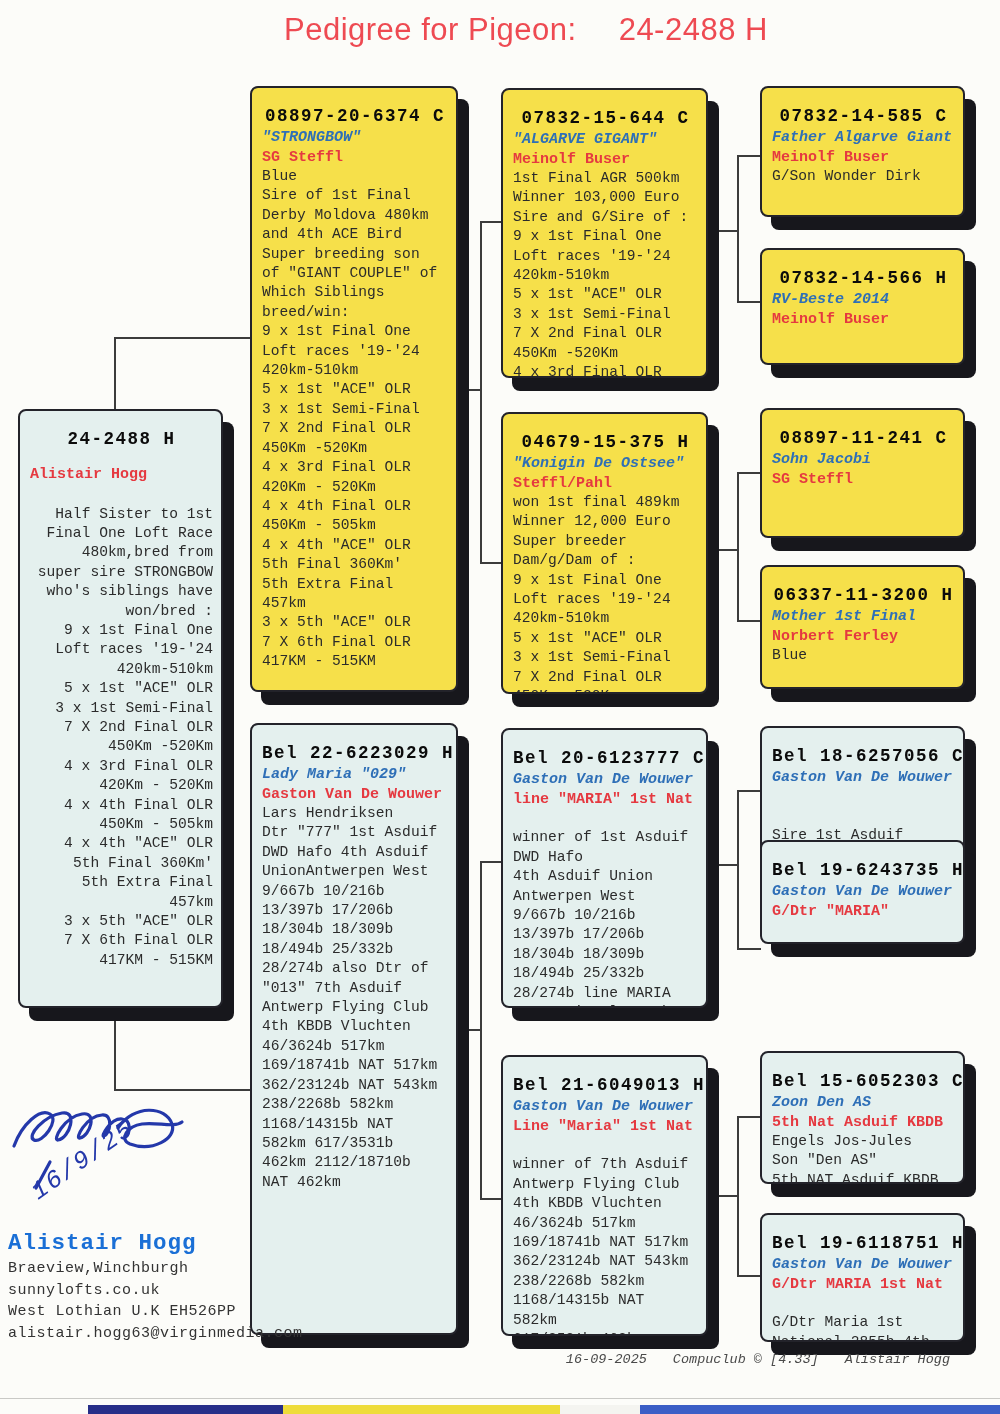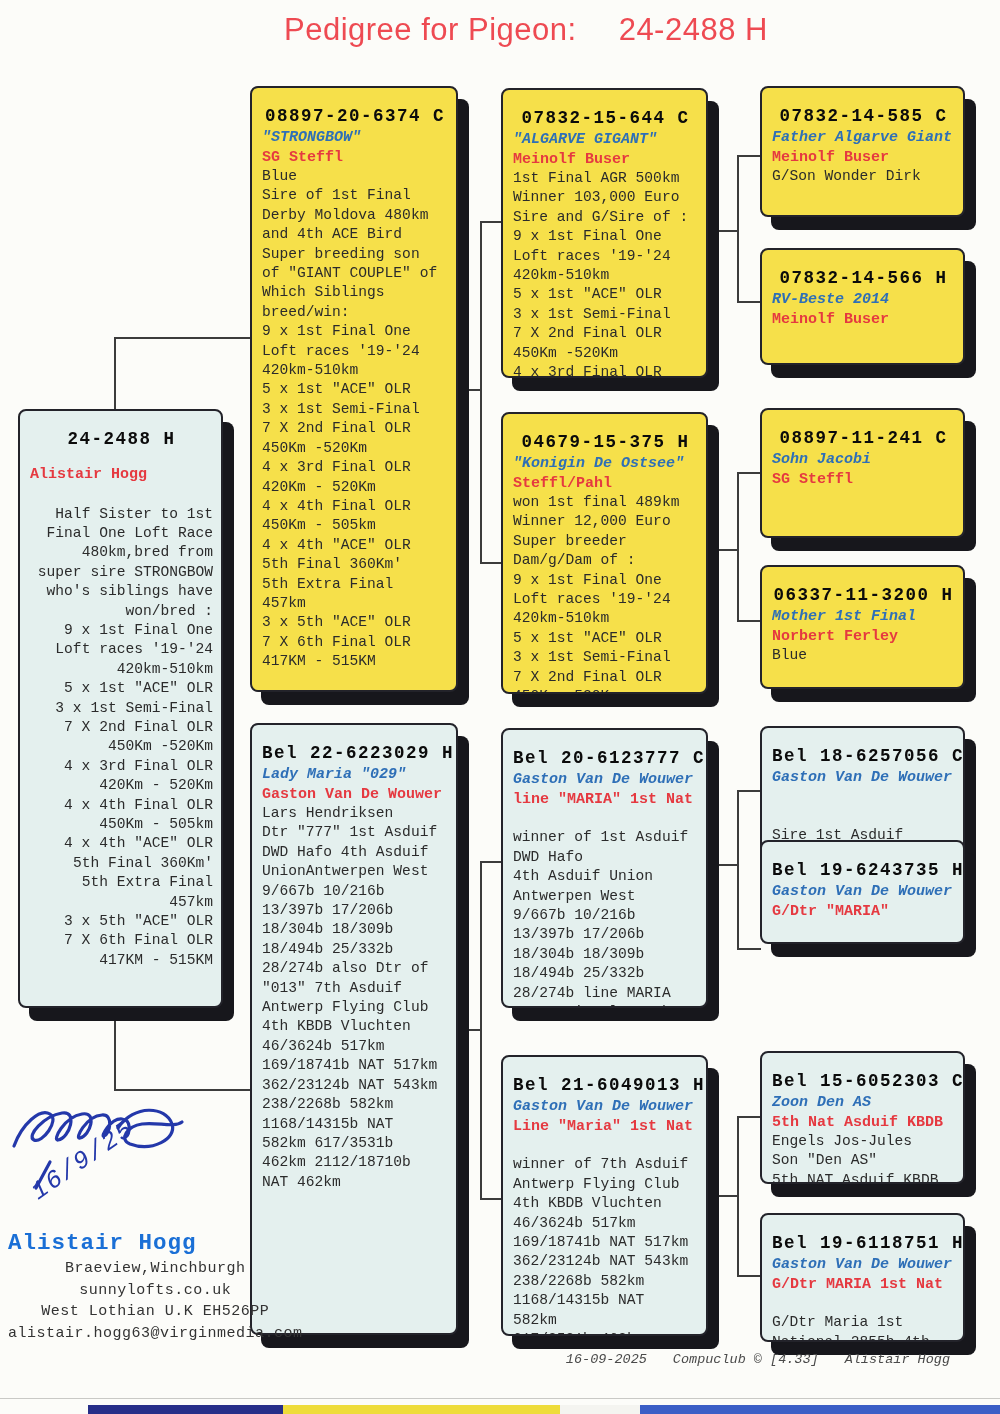--- a/index.html
+++ b/index.html
@@ -29,21 +29,21 @@
   .st{font-weight:bold;font-size:15px;line-height:19.5px;color:#e53940;white-space:nowrap;}
   .bd{font-size:14.6px;line-height:19.4px;color:#2b2b2b;white-space:pre-wrap;}
   .owner-gap{margin-top:14px;}
   .body-gap{margin-top:20px;text-align:right;}
   
   .ln{position:absolute;background:#3c3c3c;}
   
   #signature{position:absolute;left:6px;top:1084px;}
   .contact{position:absolute;left:8px;top:1228px;color:#333;}
   .contact .cname{font-weight:bold;font-size:22.5px;line-height:30px;color:#1a6fd6;letter-spacing:1px;}
-  .contact .cline{font-size:15px;line-height:21.5px;letter-spacing:.5px;text-align:center;}
+  .contact .cline{font-size:15px;line-height:21.5px;letter-spacing:.5px;}
   
   .footer{
     position:absolute;top:1352px;left:560px;width:390px;
     display:flex;justify-content:flex-end;gap:26px;
     font-style:italic;font-size:13.5px;color:#4a4a4a;white-space:nowrap;
   }
   
   .scan-line{position:absolute;left:0;top:1398px;width:1000px;height:1px;background:#c9c9c6;}
   .strip{position:absolute;top:1405px;height:9px;}
   .strip.s1{left:88px;width:195px;background:#262e88;}

